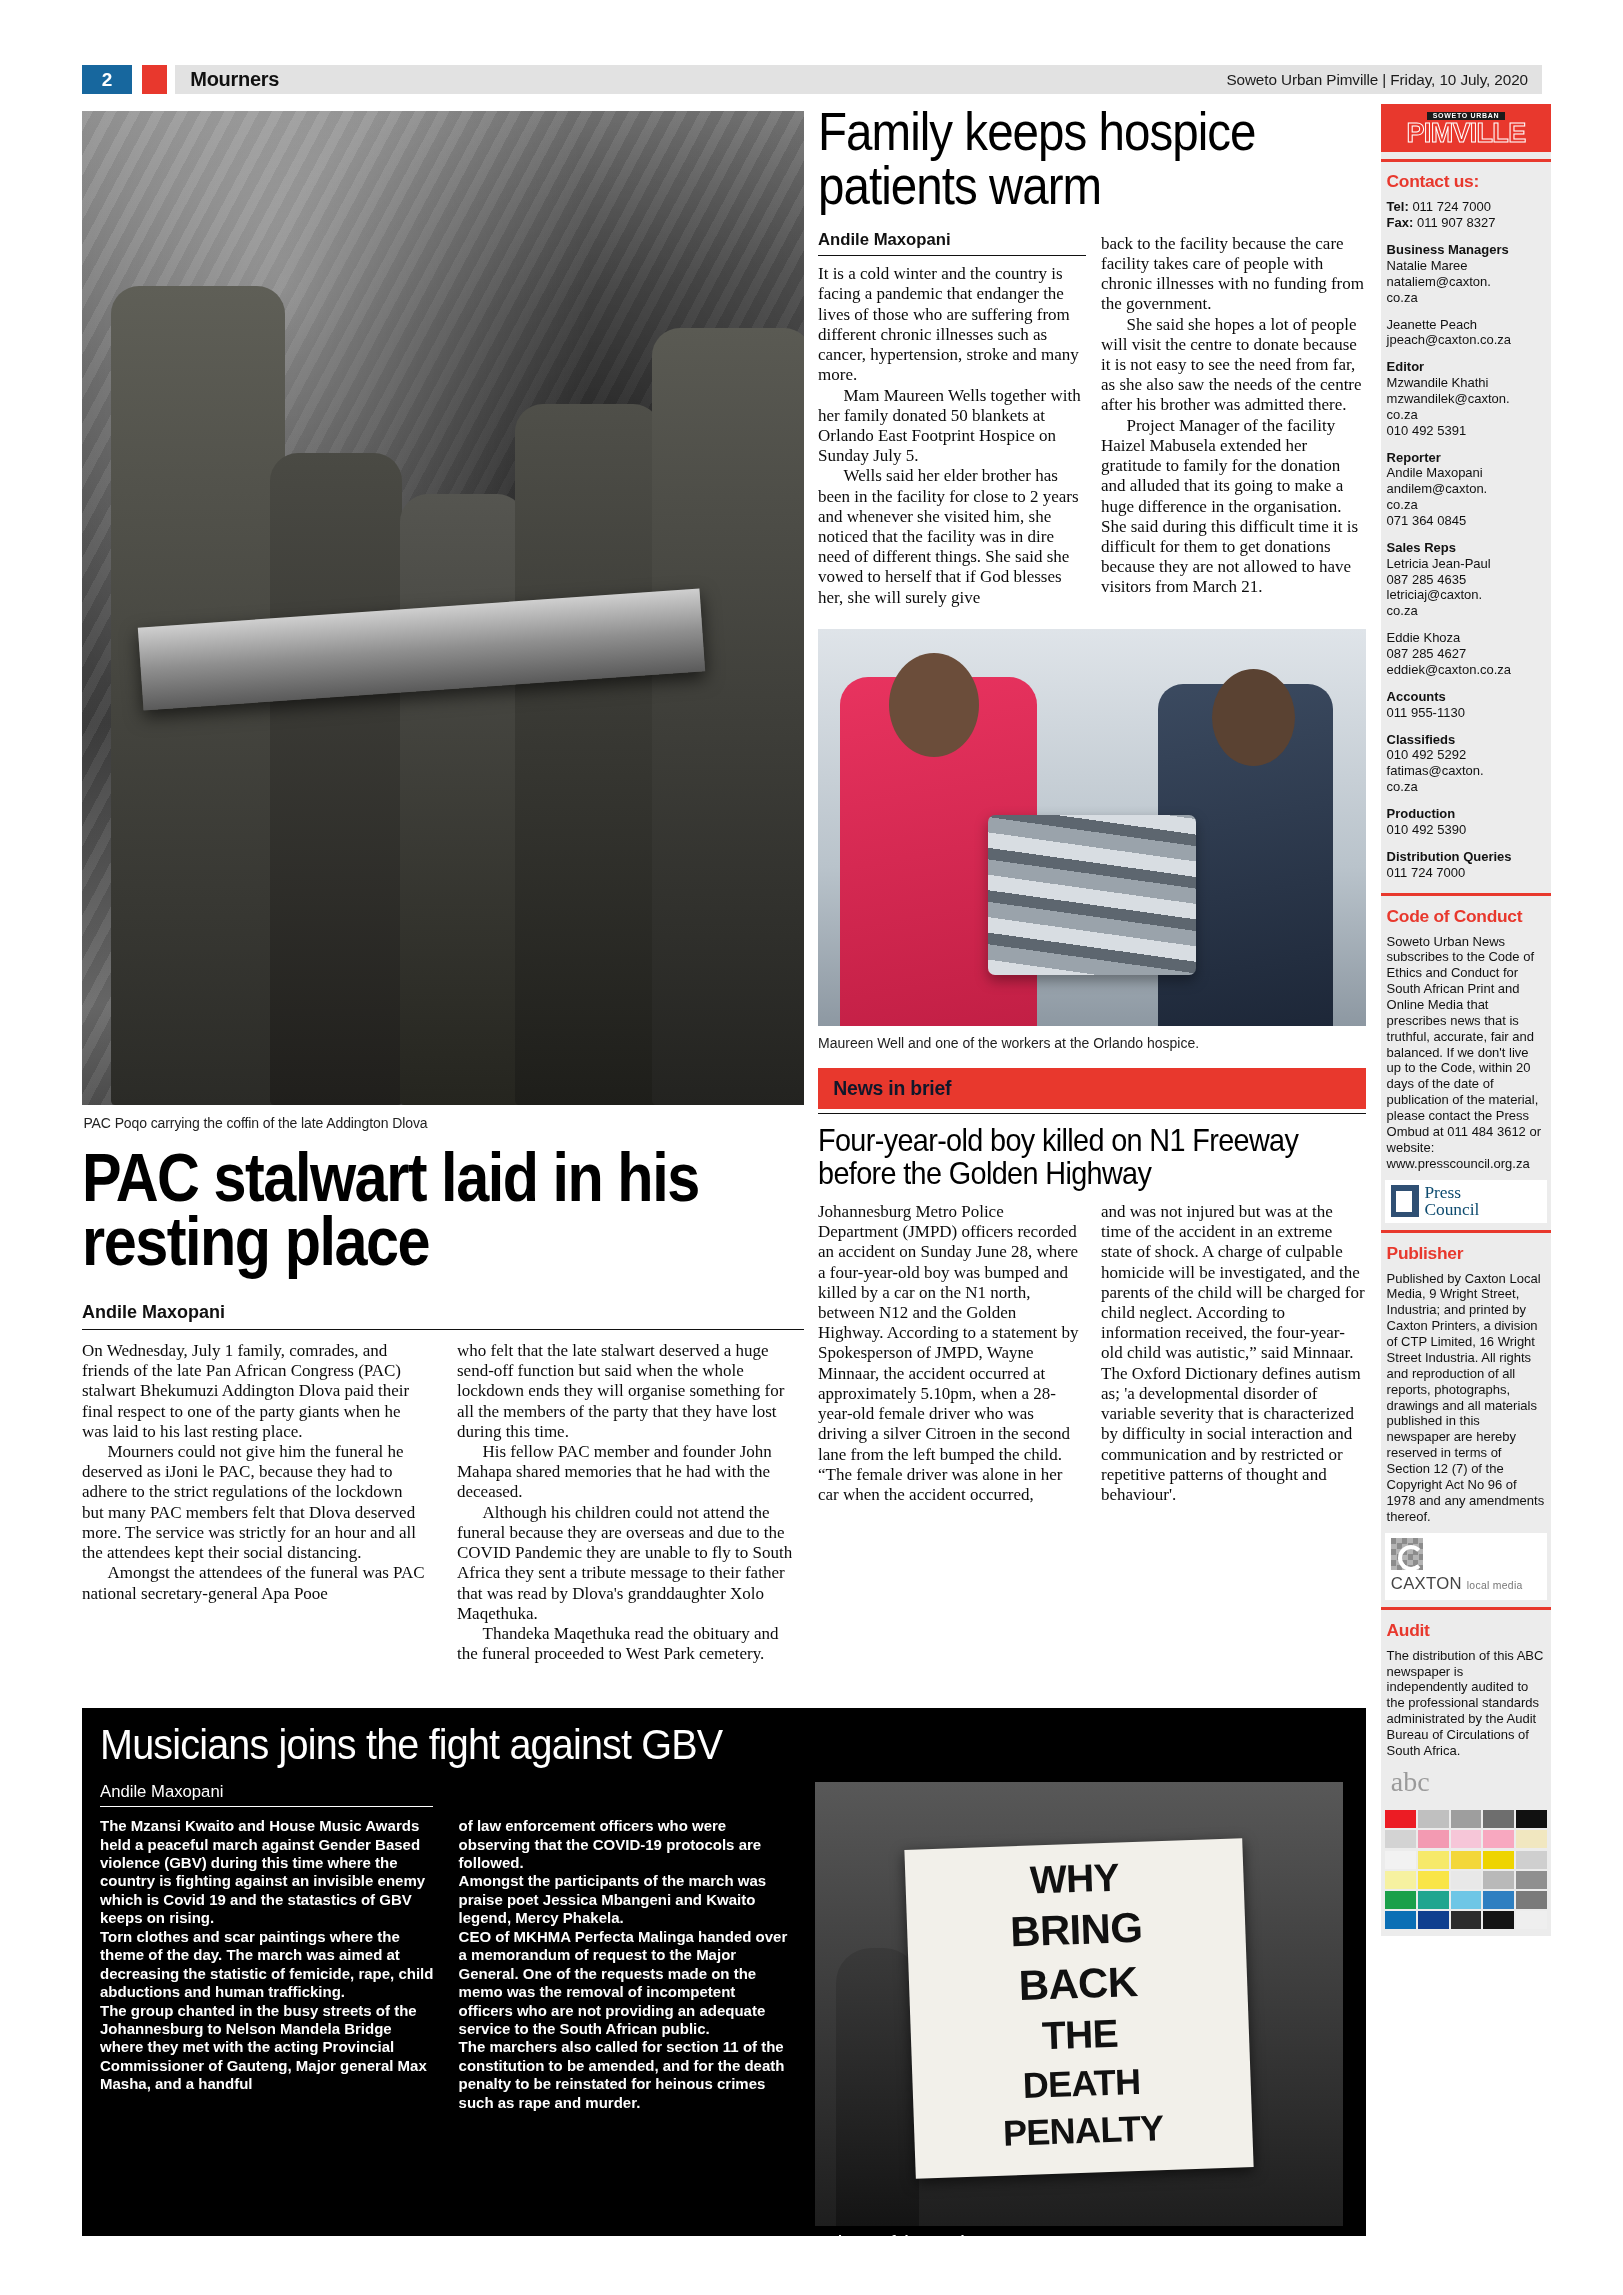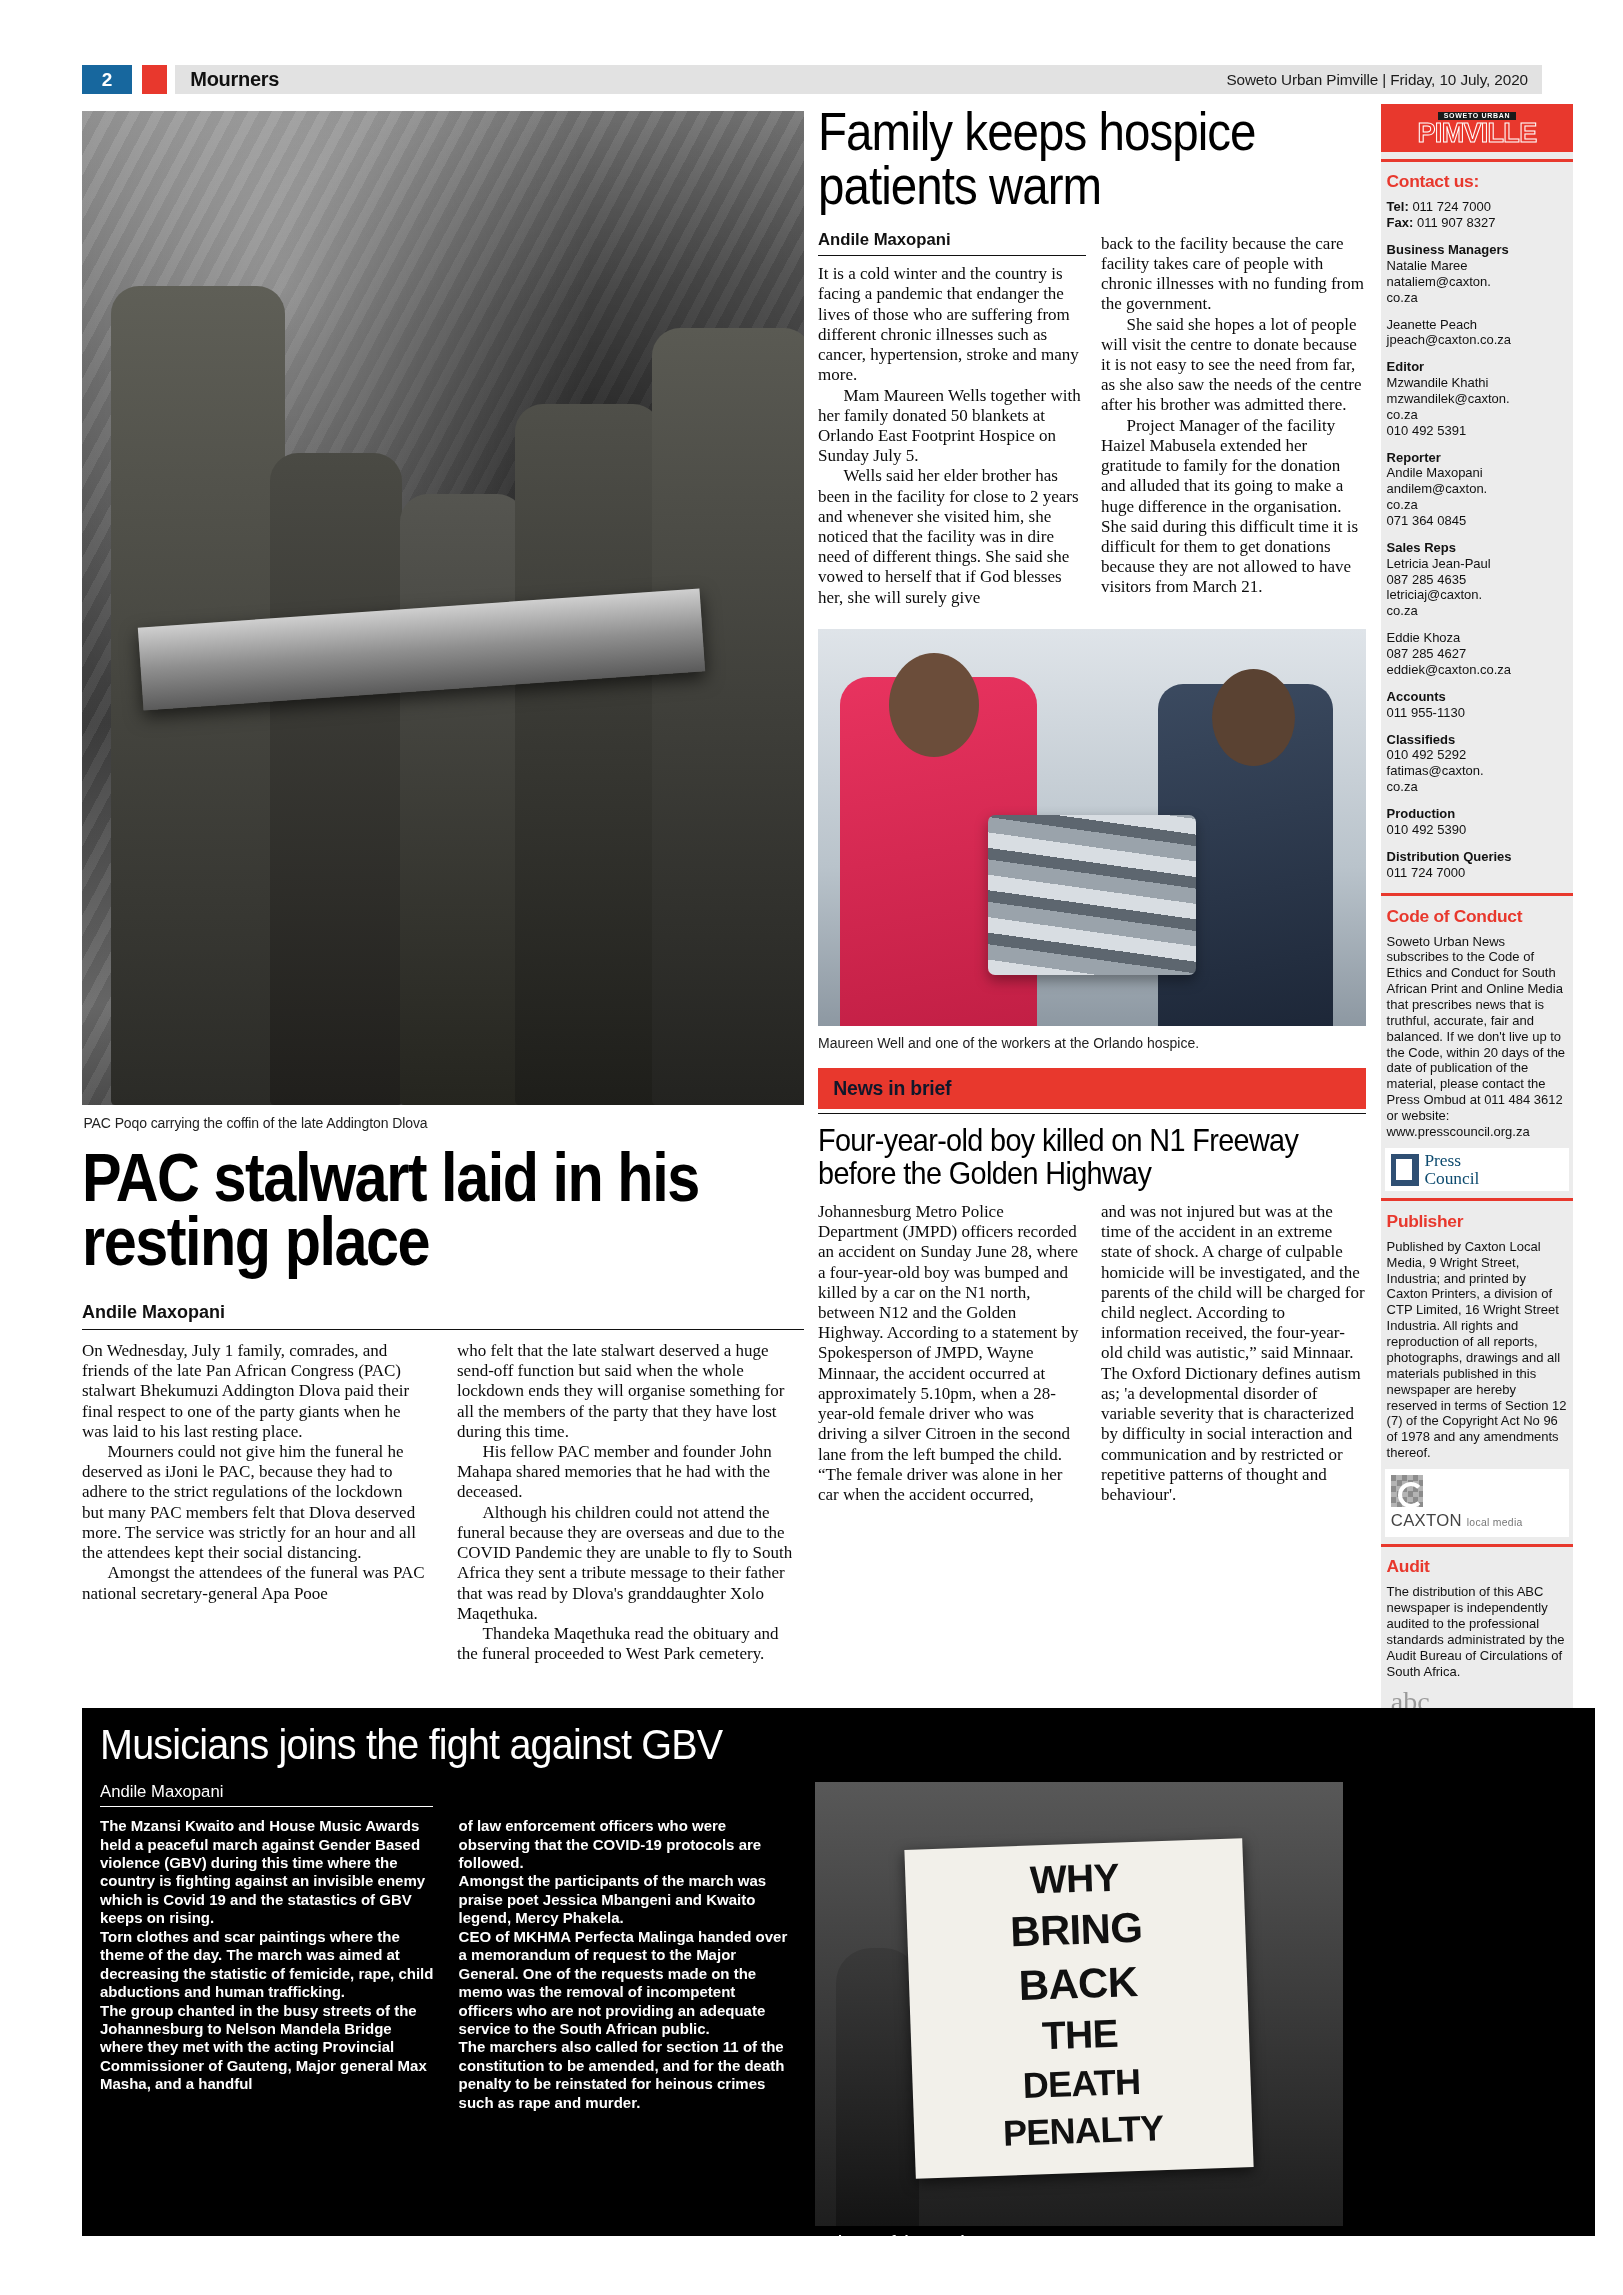--- a/index.html
+++ b/index.html
@@ -119,21 +119,21 @@
     font-weight:bold; font-size:19.4px; padding:9px 15.3px; letter-spacing:-0.2px;
   }
   .nib-rule { border-top:1.4px solid #111; margin-top:4.9px; }
   .hl-nib {
     font-family:"Liberation Sans", sans-serif;
     font-size:32px; line-height:1.02; letter-spacing:-0.7px; color:#000;
     margin-top:9.7px; transform:scaleX(0.9); transform-origin:left top;
   }
 
   
-  .rail { background:#ececec; width:192px; padding:0; }
+  .rail { background:#ececec; width:170px; padding:0; }
   .pimville-logo {
     background:#e8382d; color:#fff; text-align:center;
     padding:4.2px 2.8px 6.2px 2.8px; position:relative;
   }
   .pv-small{ font-size:7px; font-weight:bold; letter-spacing:0.7px; color:#fff;
     background:#1a1a1a; display:inline-block; padding:0.7px 5.6px; margin-bottom:1.4px;}
   .pv-big{ font-weight:bold; font-size:27px; line-height:0.9; letter-spacing:-0.7px;
     -webkit-text-stroke:1px #ffffff; color:#e8382d;}
   .rail-rule { border-top:3.5px solid #e8382d; margin:7px 0 0 0; }
   .rail-head { color:#e8382d; font-weight:bold; font-size:17.4px; padding:9.7px 0 7px 0; letter-spacing:-0.3px;}
@@ -158,21 +158,21 @@
   .cx-word{font-size:16.7px;color:#444;letter-spacing:0.3px;margin-top:4.2px;}
   .cx-word span{font-size:10.4px;color:#777;}
   .abc-logo{margin:7px 4.2px; font-family:"Liberation Serif",serif; font-size:28px; color:#9a9a9a;}
 
   
   .swatches{ display:grid; grid-template-columns:repeat(5,1fr); gap:2.1px; padding:5.6px 4.2px 7px 4.2px;}
   .swatches i{ display:block; height:18px; }
 
   
   .gbv {
-    position:absolute; left:82px; top:1708px; width:1513px; height:528px;
+    position:absolute; left:82px; top:1708px; width:1284px; height:528px;
     background:#000; color:#fff; padding:15.3px 18px 18px 18px;
   }
   .gbv-hl {
     font-family:"Liberation Sans", sans-serif;
     font-size:43px; letter-spacing:-0.9px; color:#fff; line-height:1.0;
     transform:scaleX(0.92); transform-origin:left top;
   }
   .gbv-inner { display:flex; gap:21px; margin-top:15.3px; }
   .gbv-textwrap { width:694px; }
   .gbv-byline {

